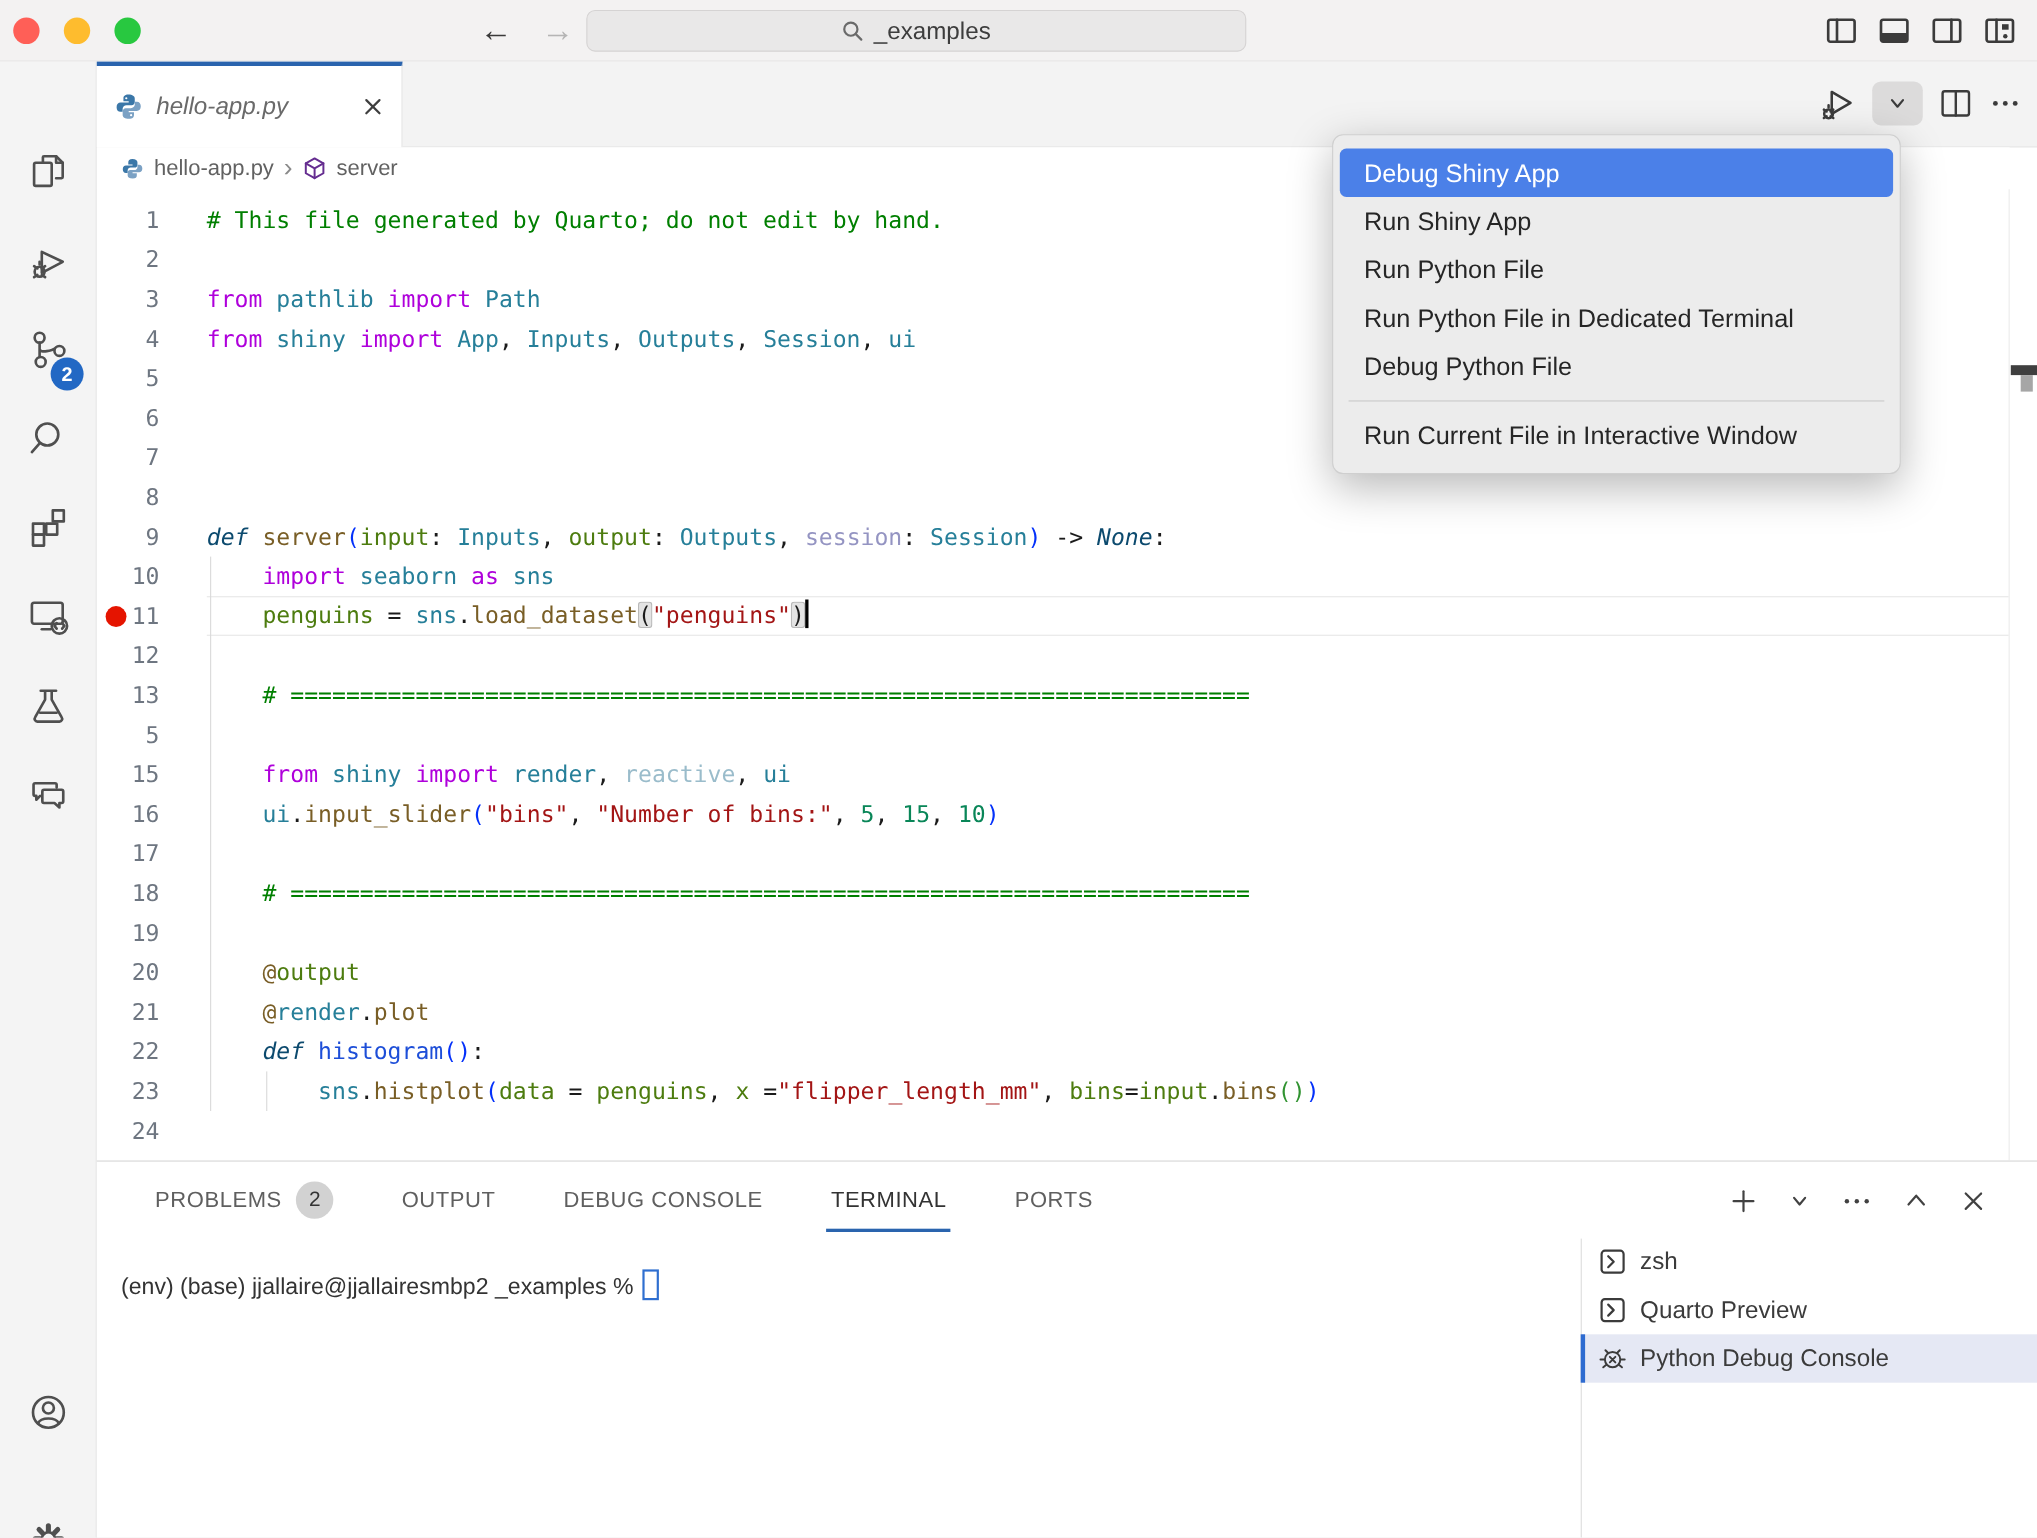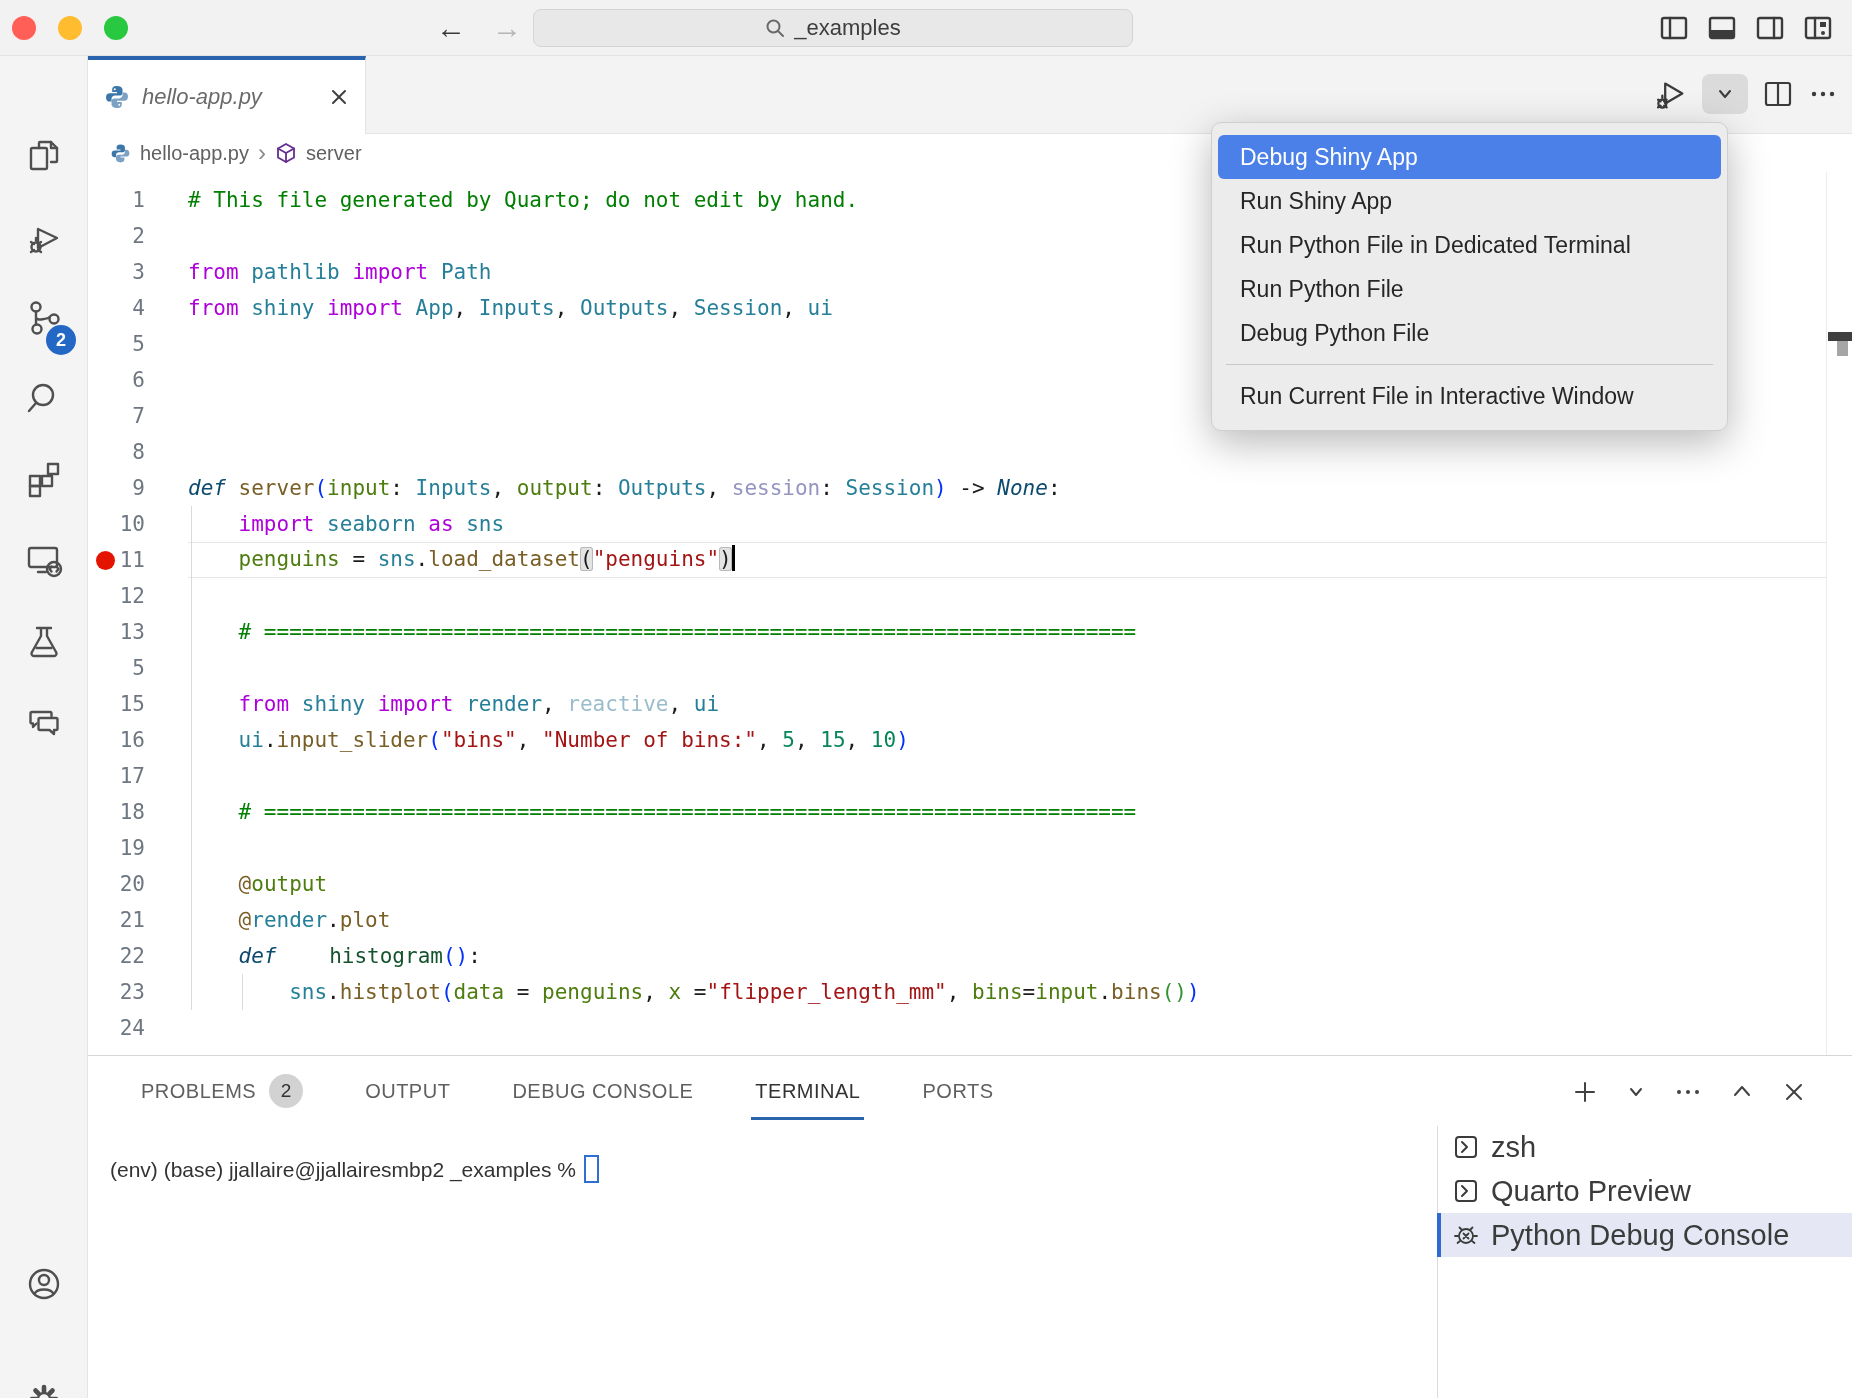--- a/index.html
+++ b/index.html
@@ -40,21 +40,21 @@
   .gutter{width:100px;padding-right:43px;text-align:right;font-family:"DejaVu Sans Mono",monospace;
     font-size:21px;line-height:36px;color:#6e7681;flex:none;}
   .lcontent{flex:1;white-space:pre;font-family:"DejaVu Sans Mono",monospace;font-size:21px;line-height:36px;color:#000;}
   .row.active .lcontent{border-top:1.5px solid #e7e7e7;border-bottom:1.5px solid #e7e7e7;line-height:33px;}
   .bp{position:absolute;left:8px;top:9px;width:19px;height:19px;border-radius:50%;background:#e51400;}
   .guide{position:absolute;width:1px;background:#d9d9d9;}
   .tk-com{color:#007f00;} .tk-kw{color:#af00db;} .tk-kwb{color:#0c4a6e;font-style:italic;}
   .tk-type{color:#267f99;} .tk-fn{color:#795e26;} .tk-var{color:#4d7c0f;}
   .tk-p{color:#1b1b1b;} .tk-pb{color:#0431fa;} .tk-pg{color:#319331;}
   .tk-str{color:#a31515;} .tk-num{color:#098658;}
-  .tk-dimtype{color:#9abccb;} .tk-dimfn{color:#14532d;margin-left:40px;} .tk-dimparam{color:#9494c2;}
+  .tk-dimtype{color:#9abccb;} .tk-dimfn{color:#1d4ed8;} .tk-dimparam{color:#9494c2;}
   .tk-bm{color:#1b1b1b;background:#e3e3e3;box-shadow:0 0 0 1px #b9b9b9 inset;border-radius:3px;}
   .tk-cursor{display:inline-block;width:3px;height:26px;background:#000;vertical-align:-5px;margin-left:0px;}
   .ruler-mark{position:absolute;background:#3f3f3f;}
   .ruler-handle{position:absolute;background:#a6a6a6;}
   
   .menu{position:absolute;left:1211px;top:122px;width:517px;background:#ececec;border:1px solid #cfcfcf;
     border-radius:10px;box-shadow:0 12px 40px rgba(0,0,0,.28);padding:12px 0 12px 0;z-index:50;}
   .mitem{height:44px;line-height:44px;font-size:23px;color:#262626;padding-left:28px;white-space:nowrap;}
   .mitem.sel{background:#4b80e8;color:#fff;border-radius:6px;margin:0 6px;padding-left:22px;}
   .msep{height:1px;background:#c8c8c8;margin:9px 14px;}
@@ -66,21 +66,21 @@
   .ptab.active{color:#333;}
   .ptab.active::after{content:"";position:absolute;left:-4px;right:-4px;bottom:6px;height:3px;background:#2a64ae;}
   .pbadge{width:34px;height:34px;border-radius:50%;background:#d2d2d2;color:#333;font-size:19px;letter-spacing:0;
     display:flex;align-items:center;justify-content:center;}
   .pactions{position:absolute;right:46px;top:22px;display:flex;gap:28px;color:#424242;align-items:center;}
   .term-line{position:absolute;left:22px;top:96px;font-family:Liberation Sans, sans-serif;font-size:21px;
     line-height:36px;color:#333;white-space:pre;text-align:center;}
   .term-cursor{display:inline-block;width:15px;height:28px;border:2.5px solid #2f6fd0;vertical-align:-6px;margin-left:2px;}
   .term-sep{position:absolute;left:1349px;top:70px;bottom:0;width:1px;background:#dcdcdc;}
   .termlist{position:absolute;left:1349px;top:69px;right:0;}
-  .trow{height:44px;display:flex;align-items:center;gap:12px;padding-left:16px;font-size:29px;color:#3b3b3b;position:relative;}
+  .trow{height:44px;display:flex;align-items:center;gap:12px;padding-left:16px;font-size:22px;color:#3b3b3b;position:relative;}
   .trow.selected{background:#e5e8f4;}
   .trow.selected::before{content:"";position:absolute;left:0;top:0;bottom:0;width:4px;background:#2e6bd0;}
   .icon-stroke{stroke:currentColor;fill:none;stroke-width:2.4;stroke-linecap:round;stroke-linejoin:round;}
 </style>
 </head>
 <body>
 
 <div class="window">
 
   <div class="titlebar">
@@ -336,22 +336,22 @@
       </div>
     <div class="guide" style="left:103px;top:334px;height:504px;"></div>
     <div class="guide" style="left:154px;top:802px;height:36px;"></div>
   </div>
   <div class="ruler-mark" style="left:1828px;top:332px;width:24px;height:9px;"></div>
   <div class="ruler-handle" style="left:1837px;top:341px;width:11px;height:15px;"></div>
 
   <div class="menu">
     <div class="mitem sel">Debug Shiny App</div>
     <div class="mitem">Run Shiny App</div>
+    <div class="mitem">Run Python File</div>
     <div class="mitem">Run Python File in Dedicated Terminal</div>
-    <div class="mitem">Run Python File</div>
     <div class="mitem">Debug Python File</div>
     <div class="msep"></div>
     <div class="mitem">Run Current File in Interactive Window</div>
   </div>
 
   <div class="panel">
     <div class="ptabs">
       <div class="ptab">
         <span>PROBLEMS</span>
         <span class="pbadge">2</span>

